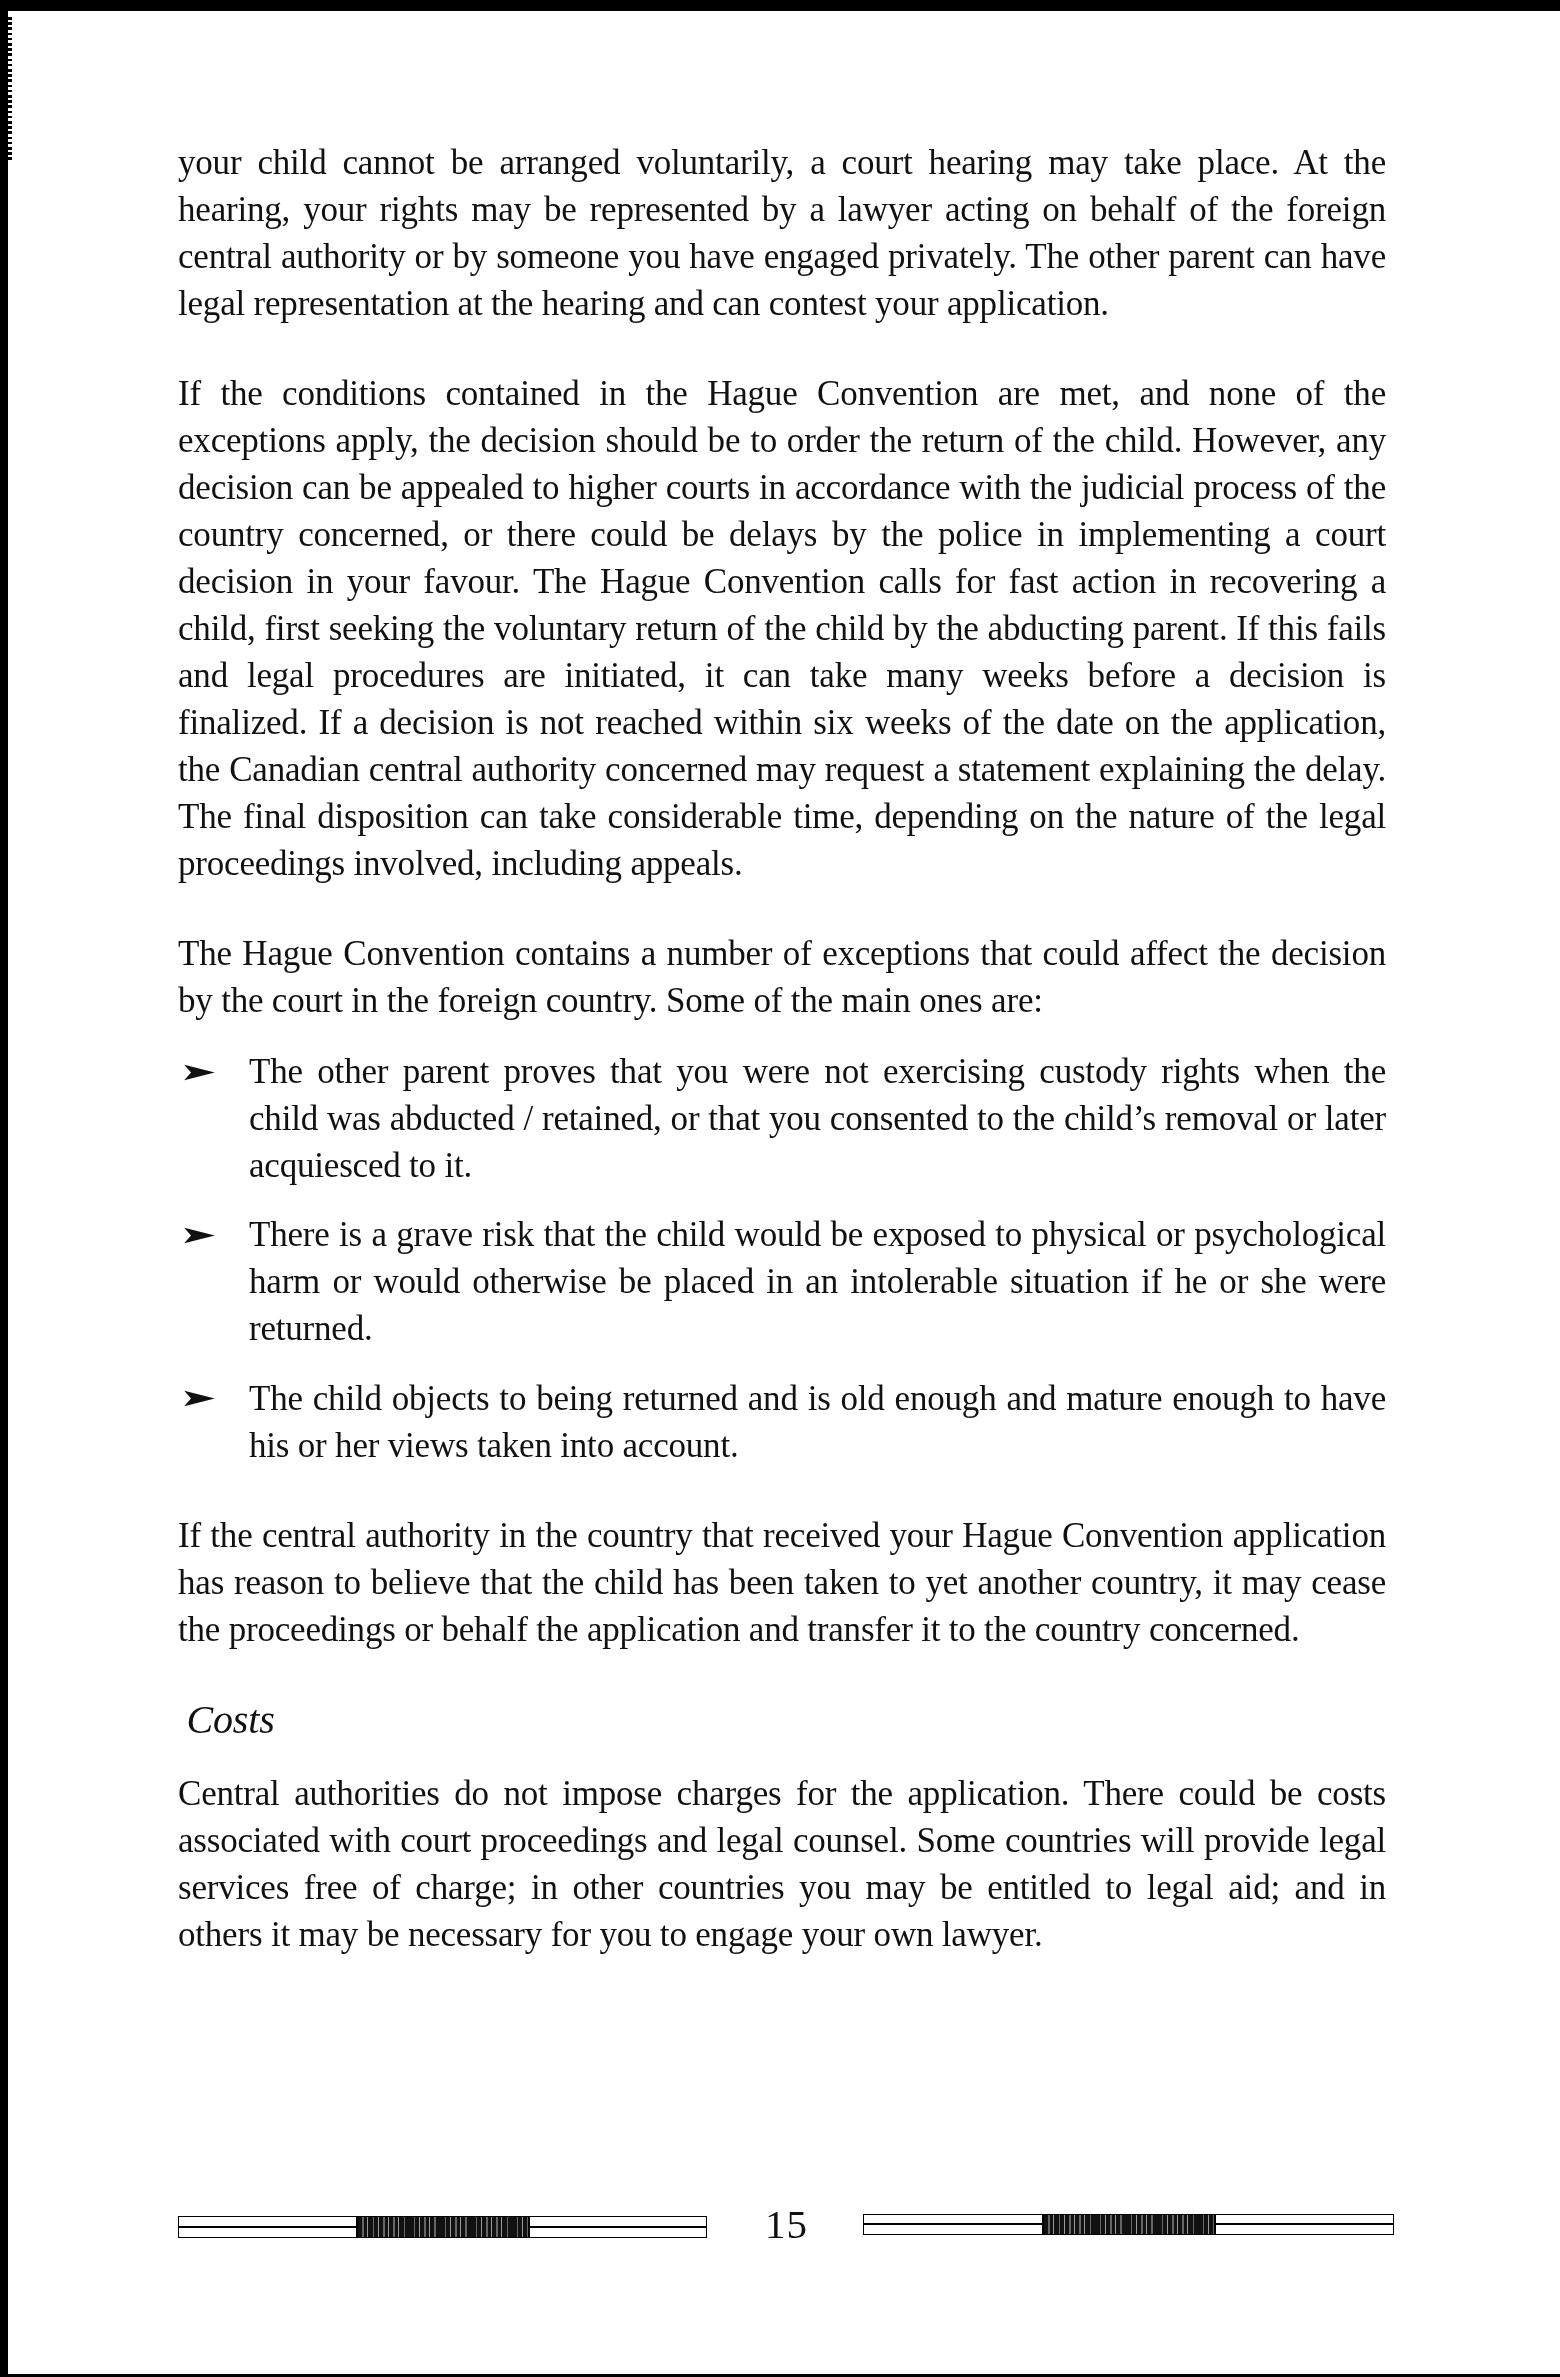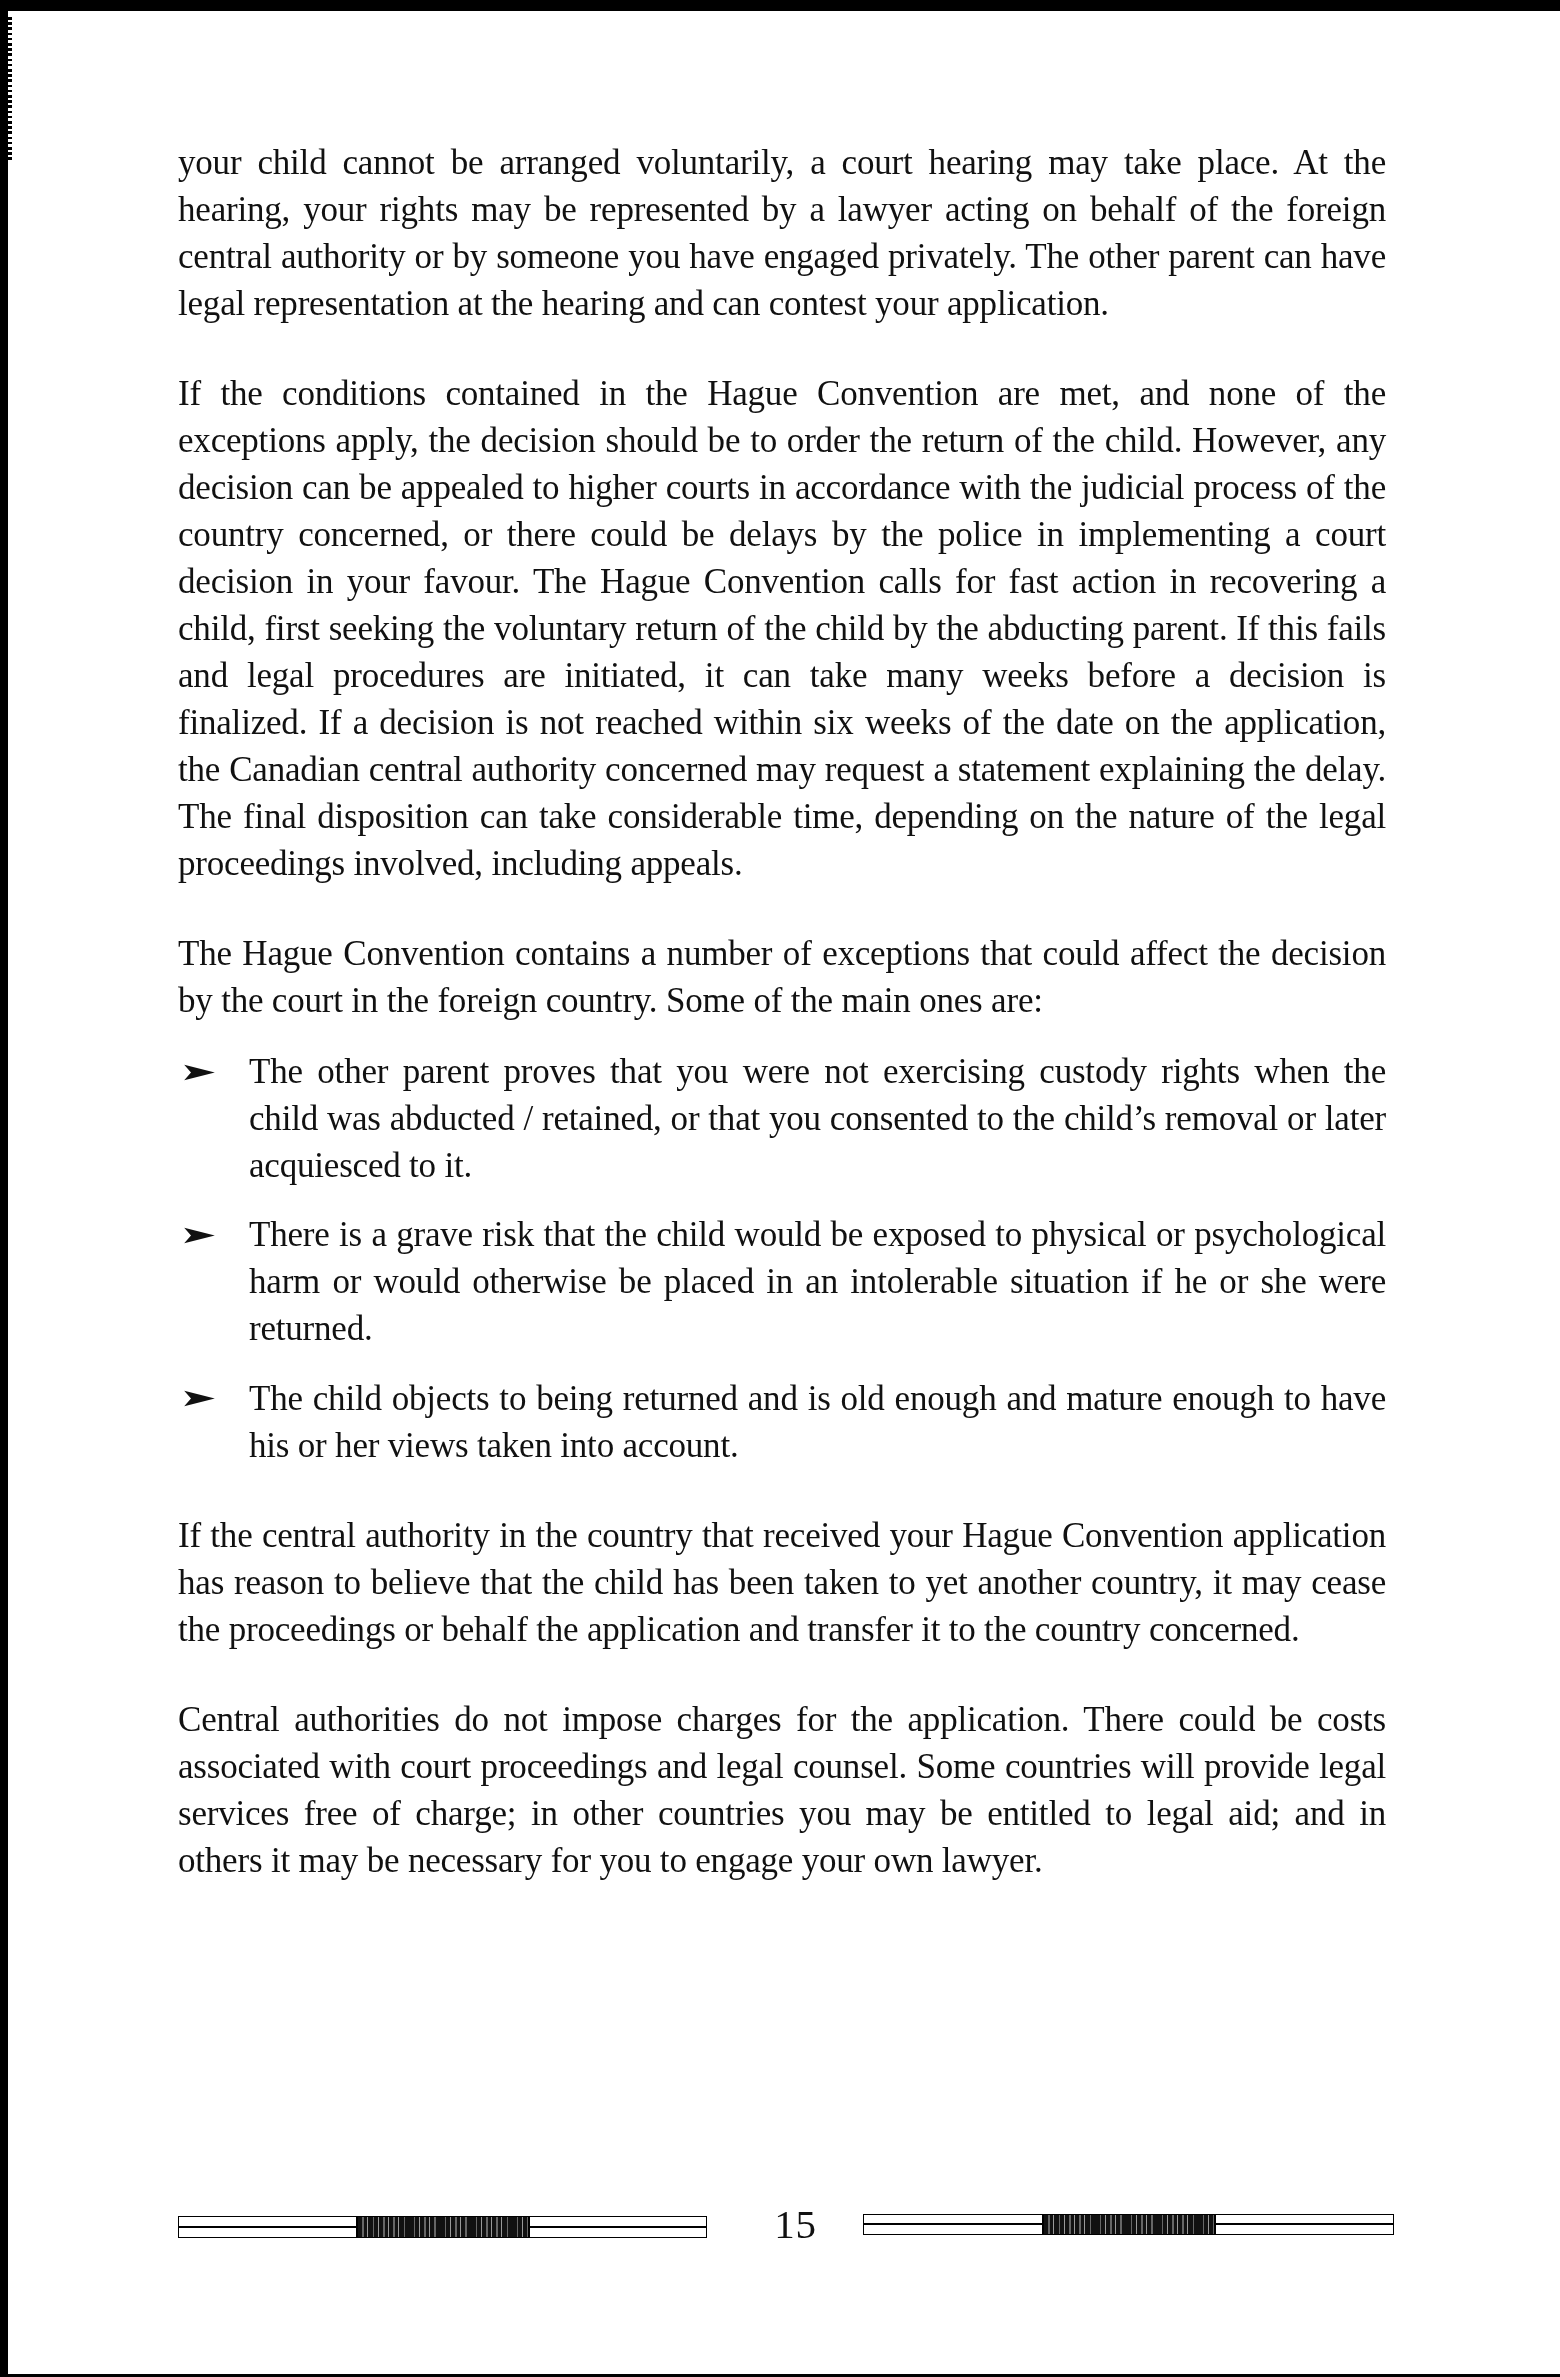--- a/index.html
+++ b/index.html
@@ -39,21 +39,21 @@
   }
   .rule-box::after {
     content: ""; position: absolute; left: 0; right: 0; top: 50%; height: 1.7px; margin-top: -0.9px; background: #000;
   }
   .rule-ornament {
     width: 172px; background:
       repeating-linear-gradient(90deg, #111 0 4.3px, #666 4.3px 6px, #111 6px 9.5px, #999 9.5px 10.3px);
     border: 1.7px solid #000; box-sizing: border-box;
   }
   .page-number {
-    position: absolute; left: 587px; top: -6.9px; width: 52px; text-align: right;
+    position: absolute; left: 587px; top: -6.9px; width: 52px; text-align: left;
     font-size: 41px; line-height: 41px; letter-spacing: 0.9px;
   }
 </style>
 </head>
 <body>
 
 <div class="scan-top"></div>
 <div class="scan-left"></div>
 <div class="scan-left-inner"></div>
 <div class="scan-bottom"></div>
@@ -79,20 +79,21 @@
     <li>
       <svg class="bullet-icon" viewBox="0 0 38 20">
         <path d="M1 1 L37 10 L1 19 L9 10 Z" fill="#111"></path>
       </svg>
       <span>The child objects to being returned and is old enough and mature enough to have his or her views taken into account.</span>
     </li>
   </ul>
 
   <p class="para-gap">If the central authority in the country that received your Hague Convention application has reason to believe that the child has been taken to yet another country, it may cease the proceedings or behalf the application and transfer it to the country concerned.</p>
 
+  <h2 class="section-heading">Costs</h2>
   <p>Central authorities do not impose charges for the application. There could be costs associated with court proceedings and legal counsel. Some countries will provide legal services free of charge; in other countries you may be entitled to legal aid; and in others it may be necessary for you to engage your own lawyer.</p>
 </div>
 
 <div class="footer">
   <div class="rule-group left">
     <div class="rule-box"></div>
     <div class="rule-ornament"></div>
     <div class="rule-box"></div>
   </div>
   <div class="page-number">15</div>

